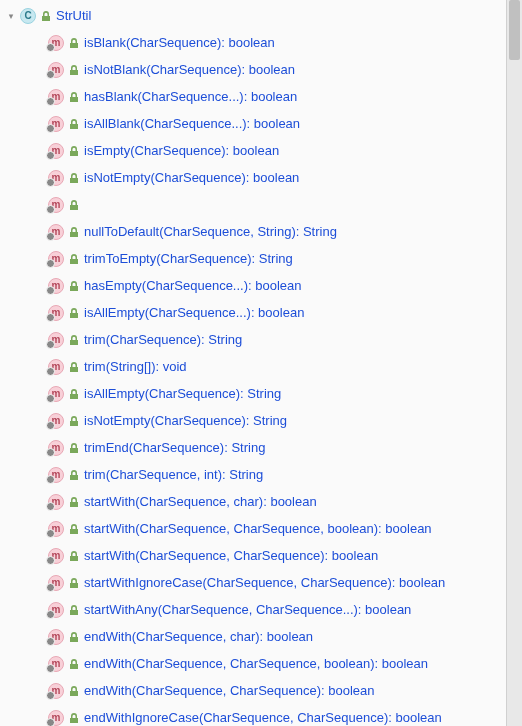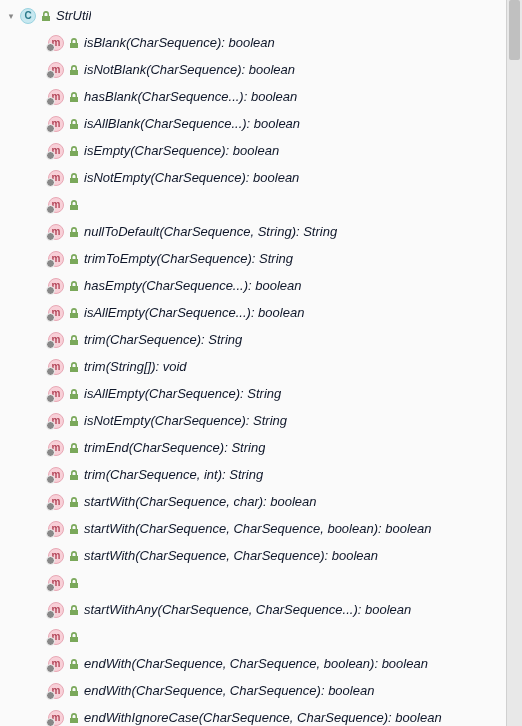--- a/index.html
+++ b/index.html
@@ -71,23 +71,22 @@
       width: 12px;
       height: 12px;
       margin-right: 4px;
       display: inline-flex;
       align-items: center;
       justify-content: center;
       flex-shrink: 0;
     }
     .lock-icon svg { width: 10px; height: 10px; }
     .label {
-      color: #0f172a;
+      color: #1d4ed8;
       overflow: hidden;
-      font-style: italic;
     }
     .scrollbar {
       position: absolute;
       right: 0;
       top: 0;
       width: 16px;
       height: 100%;
       background: #e8e8e8;
       border-left: 1px solid #d0d0d0;
     }
@@ -295,37 +294,39 @@
         </span>
         <span class="label">startWith(CharSequence, CharSequence): boolean</span>
       </div>
       <div class="row method-row">
         <span class="icon-circle icon-method">m</span>
         <span class="lock-icon">
           <svg viewBox="0 0 10 10">
             <path d="M2 5 V3 a3 3 0 0 1 6 0 V5 H9 V10 H1 V5 Z M3.5 5 H6.5 V3.2 a1.5 1.5 0 0 0 -3 0 Z" fill="#7aa85a"></path>
           </svg>
         </span>
+        <span class="label">startWithIgnoreCase(CharSequence, CharSequence): boolean</span>
       </div>
       <div class="row method-row">
         <span class="icon-circle icon-method">m</span>
         <span class="lock-icon">
           <svg viewBox="0 0 10 10">
             <path d="M2 5 V3 a3 3 0 0 1 6 0 V5 H9 V10 H1 V5 Z M3.5 5 H6.5 V3.2 a1.5 1.5 0 0 0 -3 0 Z" fill="#7aa85a"></path>
           </svg>
         </span>
         <span class="label">startWithAny(CharSequence, CharSequence...): boolean</span>
       </div>
       <div class="row method-row">
         <span class="icon-circle icon-method">m</span>
         <span class="lock-icon">
           <svg viewBox="0 0 10 10">
             <path d="M2 5 V3 a3 3 0 0 1 6 0 V5 H9 V10 H1 V5 Z M3.5 5 H6.5 V3.2 a1.5 1.5 0 0 0 -3 0 Z" fill="#7aa85a"></path>
           </svg>
         </span>
+        <span class="label">endWith(CharSequence, char): boolean</span>
       </div>
       <div class="row method-row">
         <span class="icon-circle icon-method">m</span>
         <span class="lock-icon">
           <svg viewBox="0 0 10 10">
             <path d="M2 5 V3 a3 3 0 0 1 6 0 V5 H9 V10 H1 V5 Z M3.5 5 H6.5 V3.2 a1.5 1.5 0 0 0 -3 0 Z" fill="#7aa85a"></path>
           </svg>
         </span>
         <span class="label">endWith(CharSequence, CharSequence, boolean): boolean</span>
       </div>

